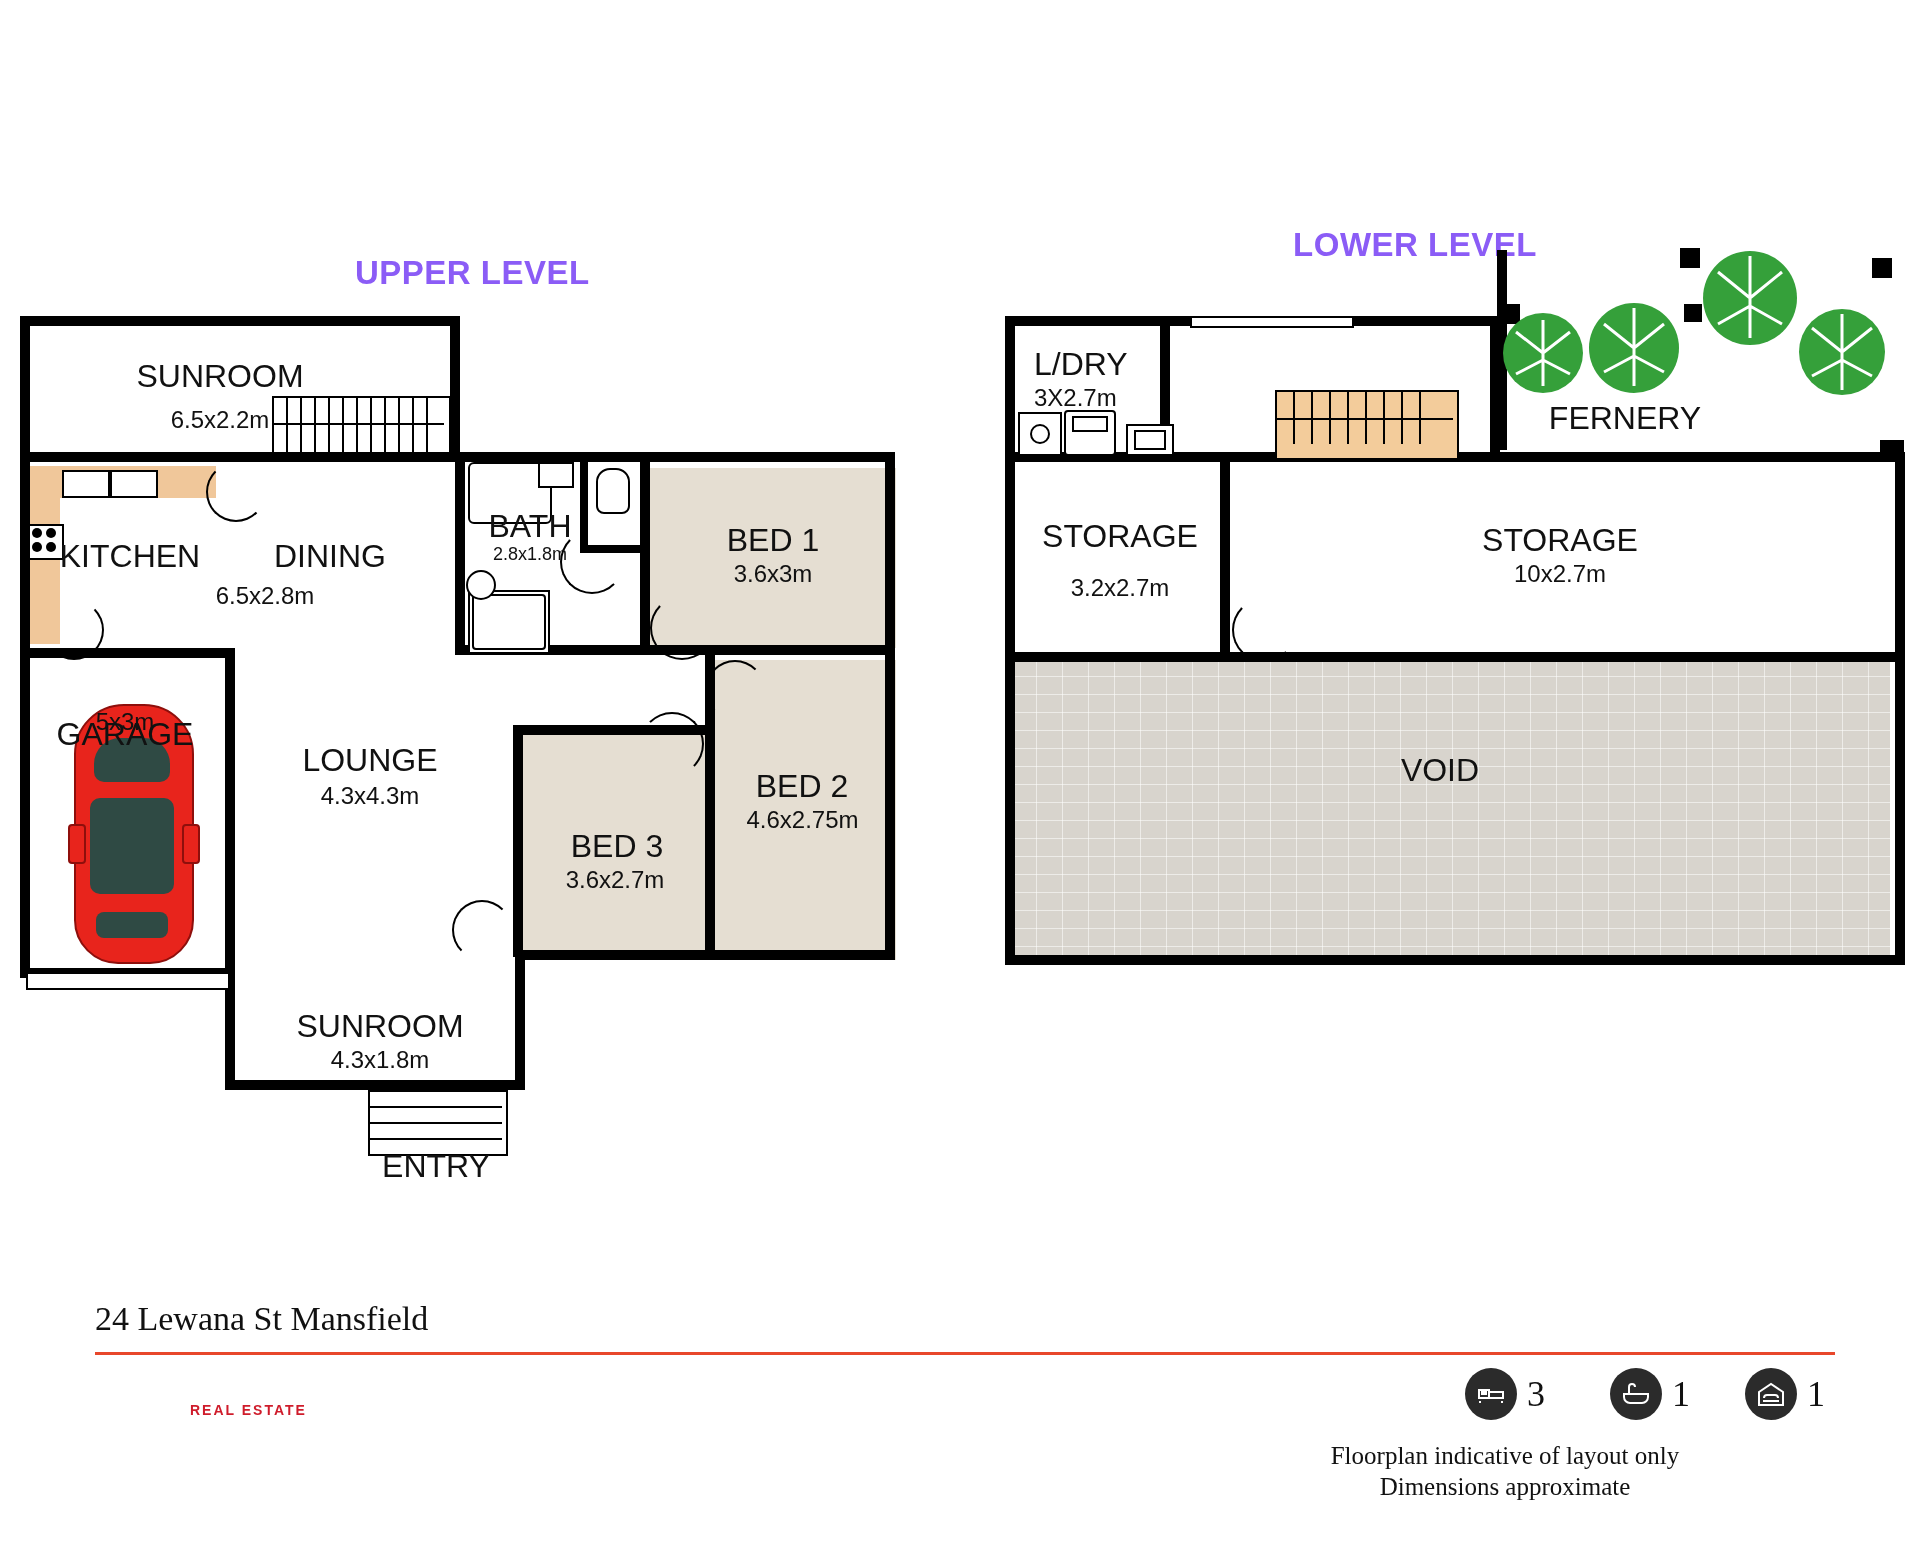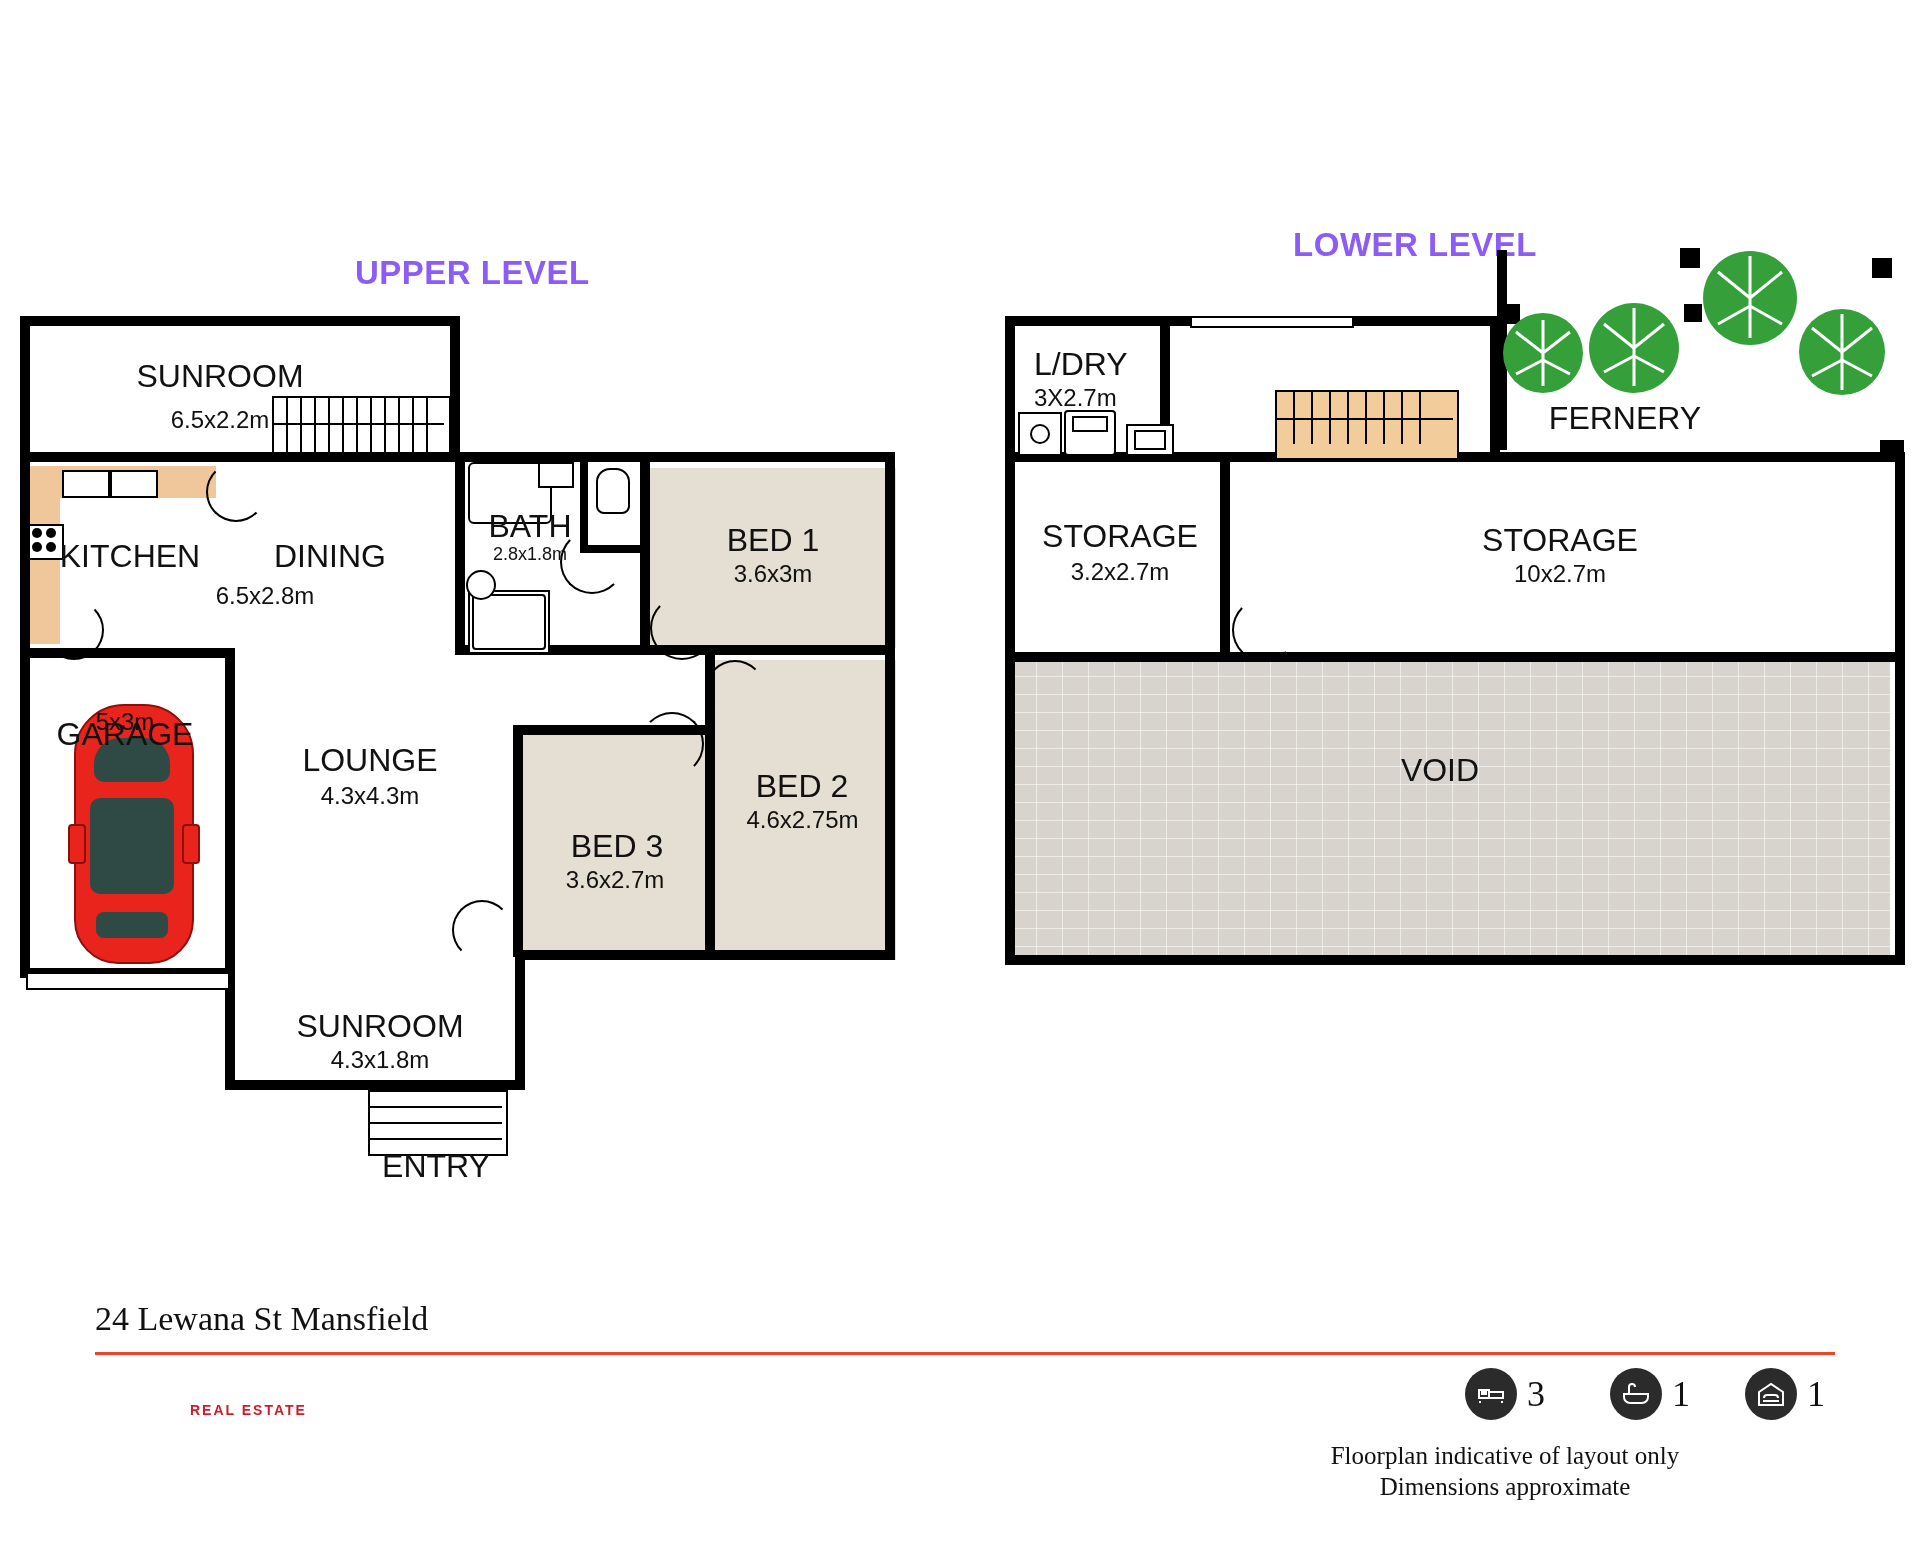--- a/index.html
+++ b/index.html
@@ -391,21 +391,21 @@
     <svg width="92" height="92" viewBox="0 0 92 92">
         <circle cx="46" cy="46" r="43" fill="#35a03a"></circle>
         <path d="M46 8 L46 84 M46 46 L16 22 M46 46 L76 22 M46 54 L16 70 M46 54 L76 70" stroke="#ffffff" stroke-width="3" fill="none"></path>
       </svg>
   </div>
 
   <div class="lbl room-name" style="left:1010px; top:346px; width:160px; text-align:left; padding-left:24px;">L/DRY</div>
   <div class="lbl room-dim" style="left:1010px; top:384px; width:160px; text-align:left; padding-left:24px;">3X2.7m</div>
 
   <div class="lbl room-name" style="left:1020px; top:518px; width:200px;">STORAGE</div>
-  <div class="lbl room-dim" style="left:1020px; top:558px; width:200px;">3.2x2.7m</div>
+  <div class="lbl room-dim" style="left:1020px; top:574px; width:200px;">3.2x2.7m</div>
 
   <div class="lbl room-name" style="left:1410px; top:522px; width:300px;">STORAGE</div>
   <div class="lbl room-dim" style="left:1410px; top:560px; width:300px;">10x2.7m</div>
 
   <div class="lbl room-name" style="left:1340px; top:752px; width:200px;">VOID</div>
 
   <div class="lbl room-name" style="left:1500px; top:400px; width:250px;">FERNERY</div>
 
   <div class="footer-address">24 Lewana St Mansfield</div>
   <div class="footer-rule"></div>

